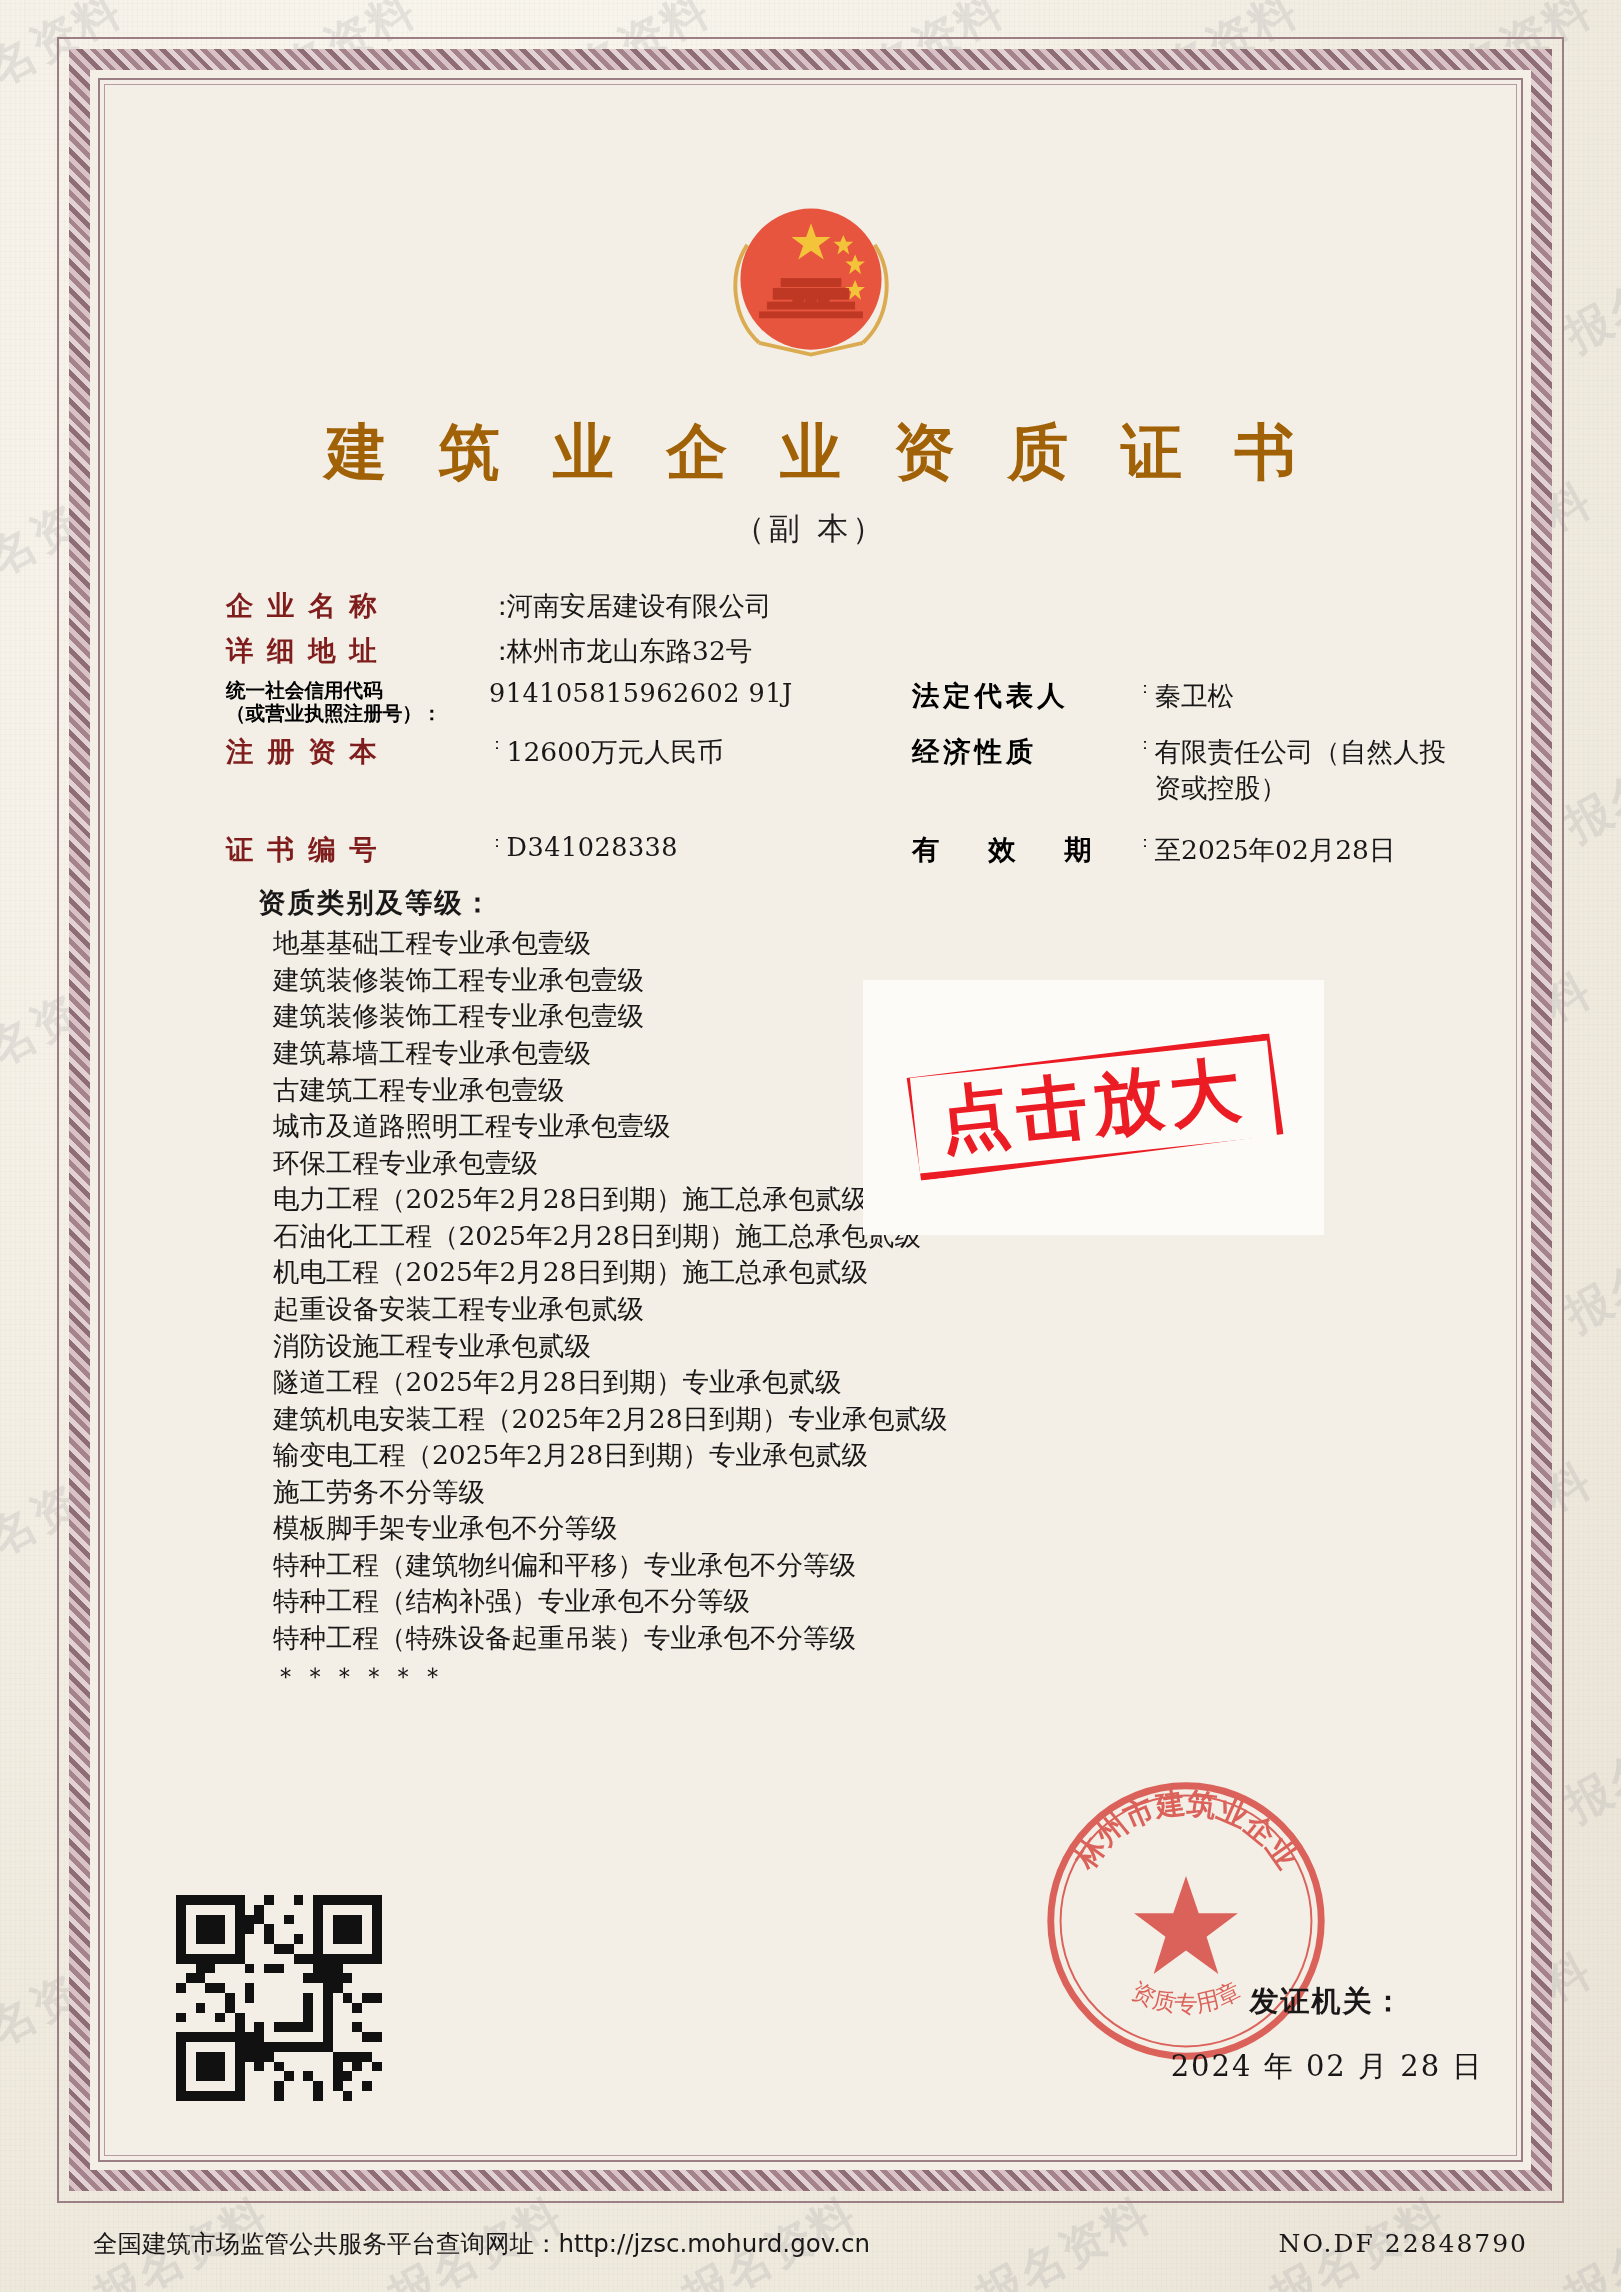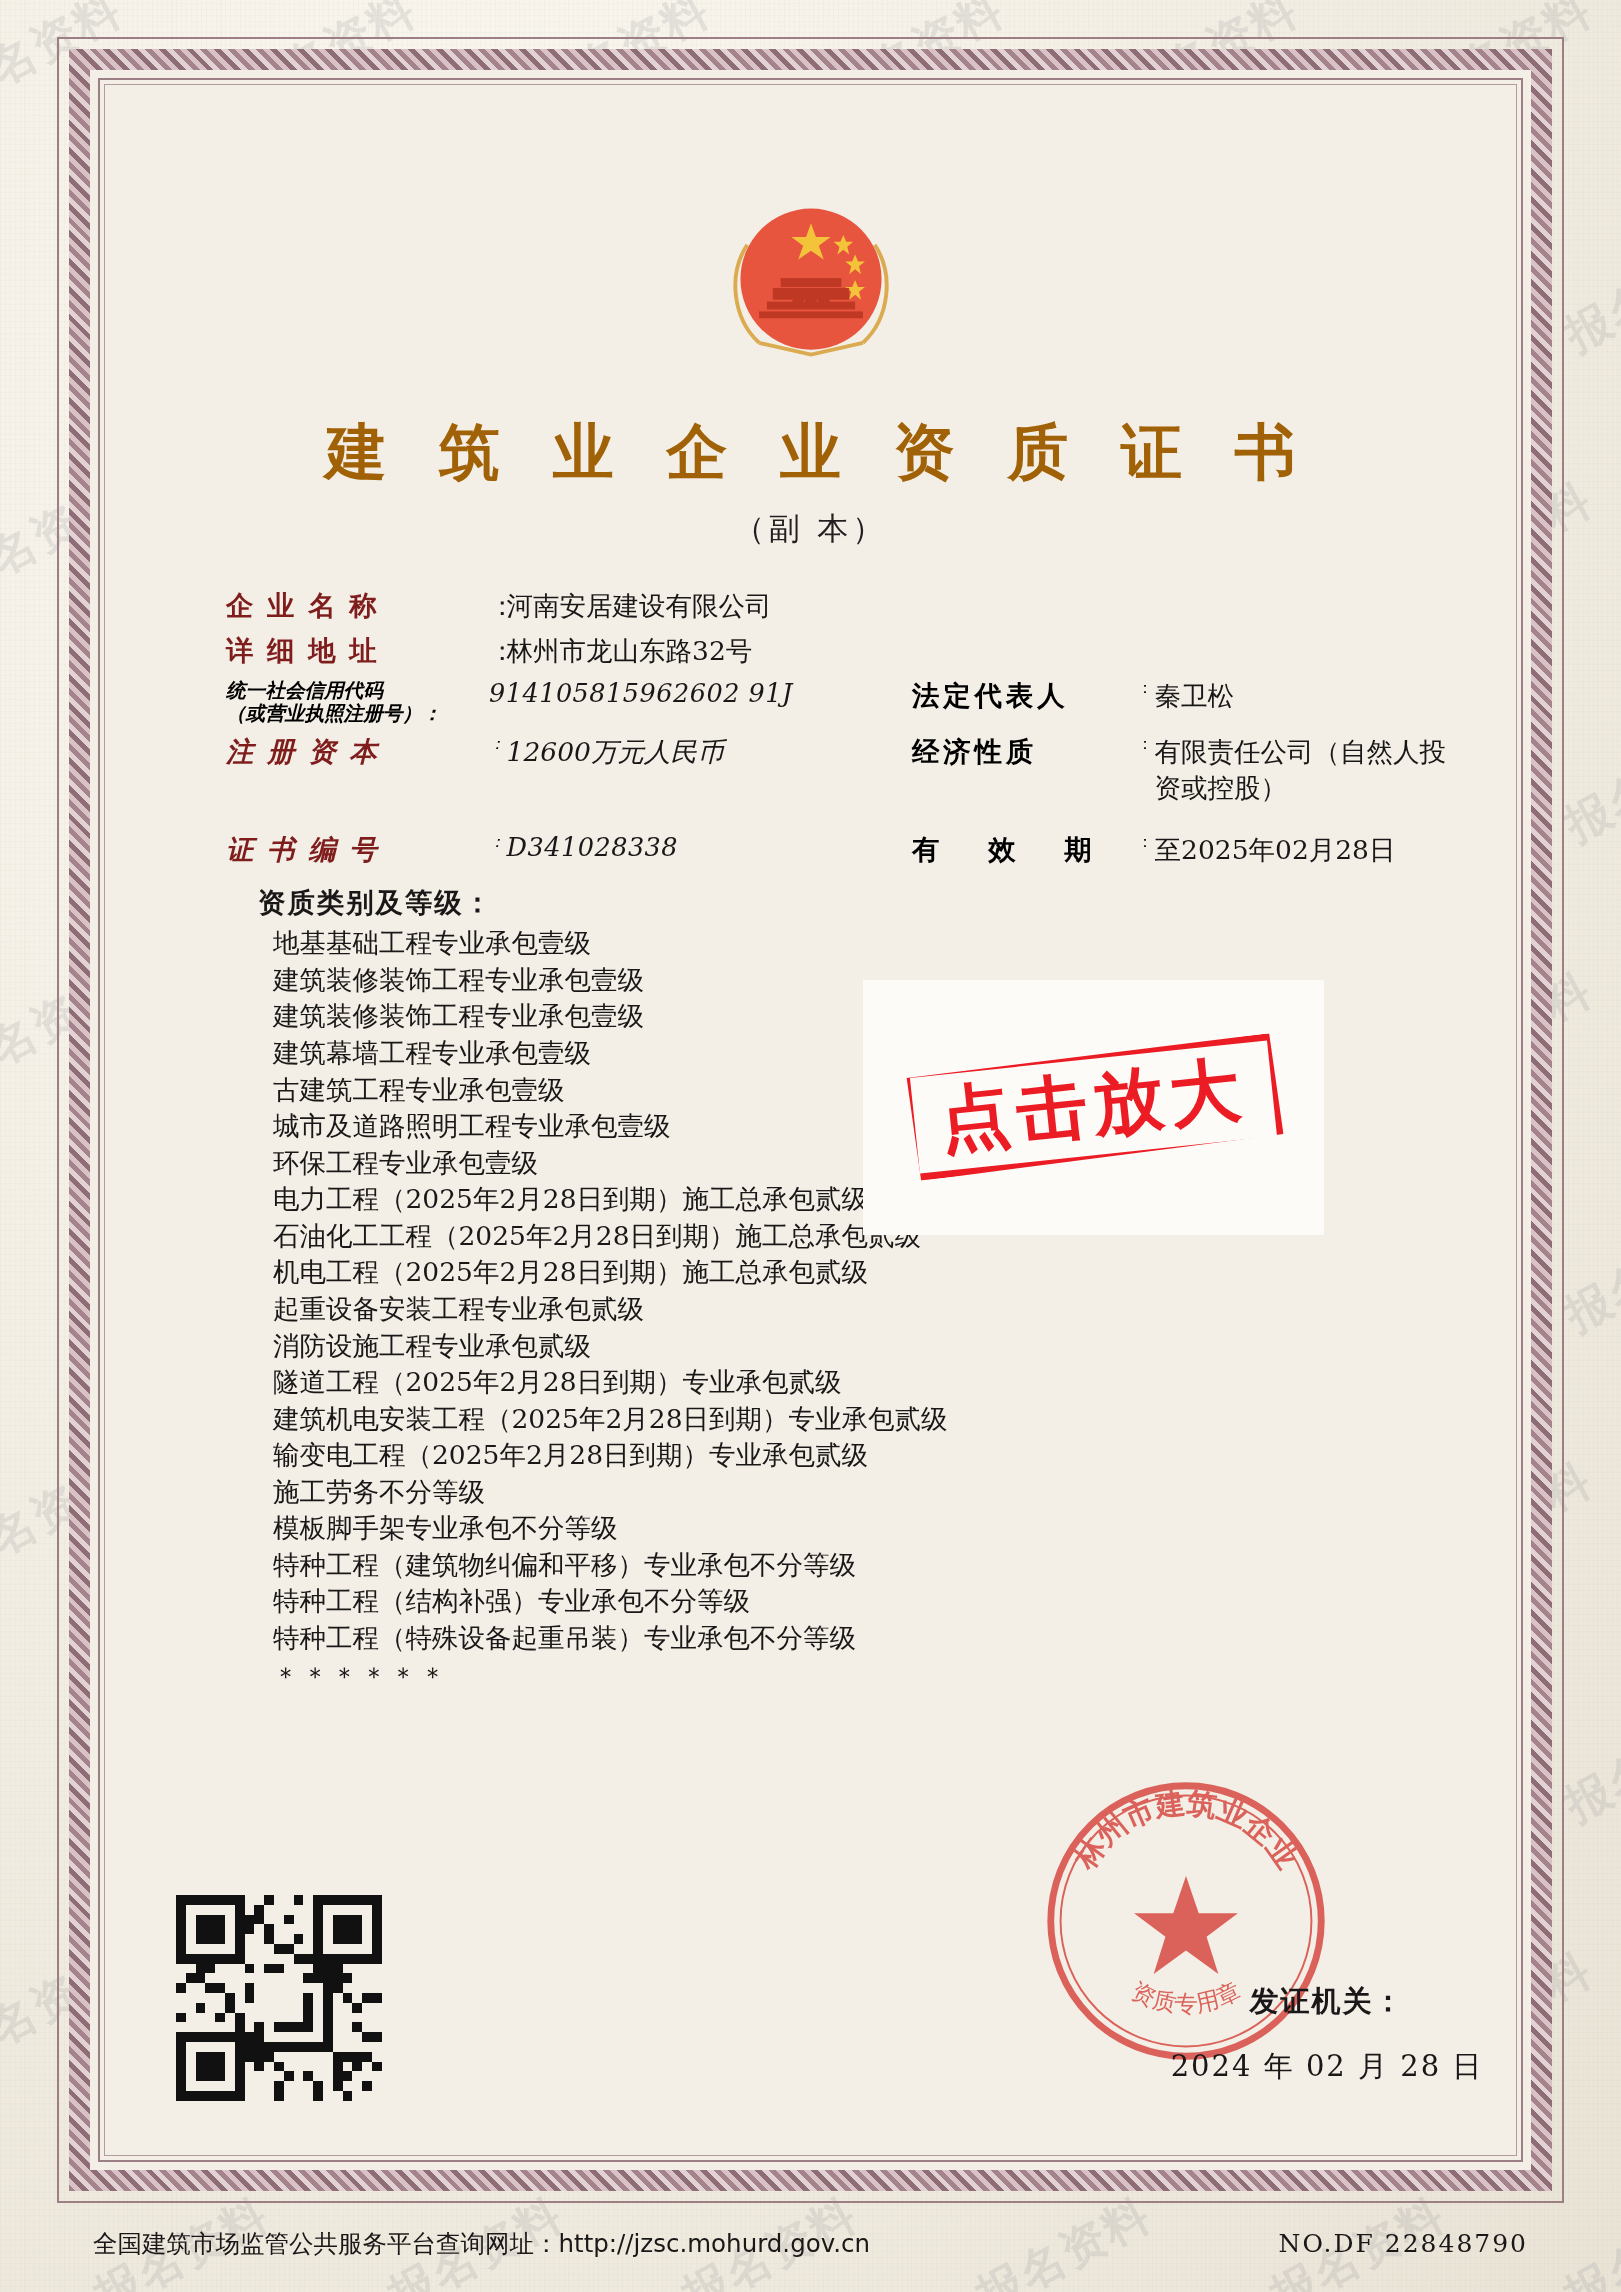--- a/index.html
+++ b/index.html
@@ -178,21 +178,20 @@
   }
   .two-col {
     display: flex;
     align-items: flex-start;
     margin-bottom: 8.8px;
   }
   .col-left {
     width: 686px;
     display: flex;
     align-items: flex-start;
-    font-style: italic;
   }
   .col-right {
     flex: 1;
     display: flex;
     align-items: flex-start;
   }
   .lbl-r {
     width: 225px;
     display: inline-block;
     font-family: "DejaVu Sans", sans-serif;

